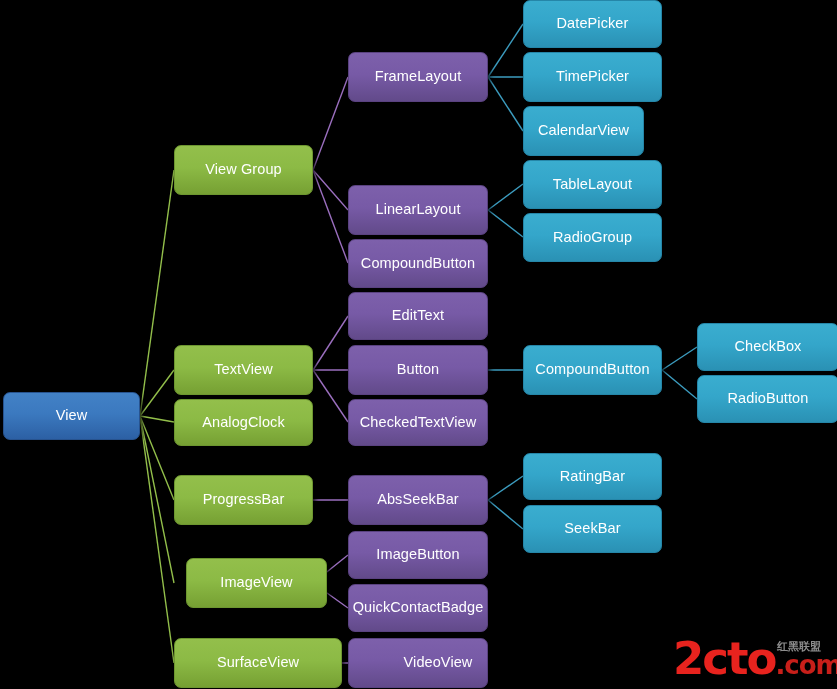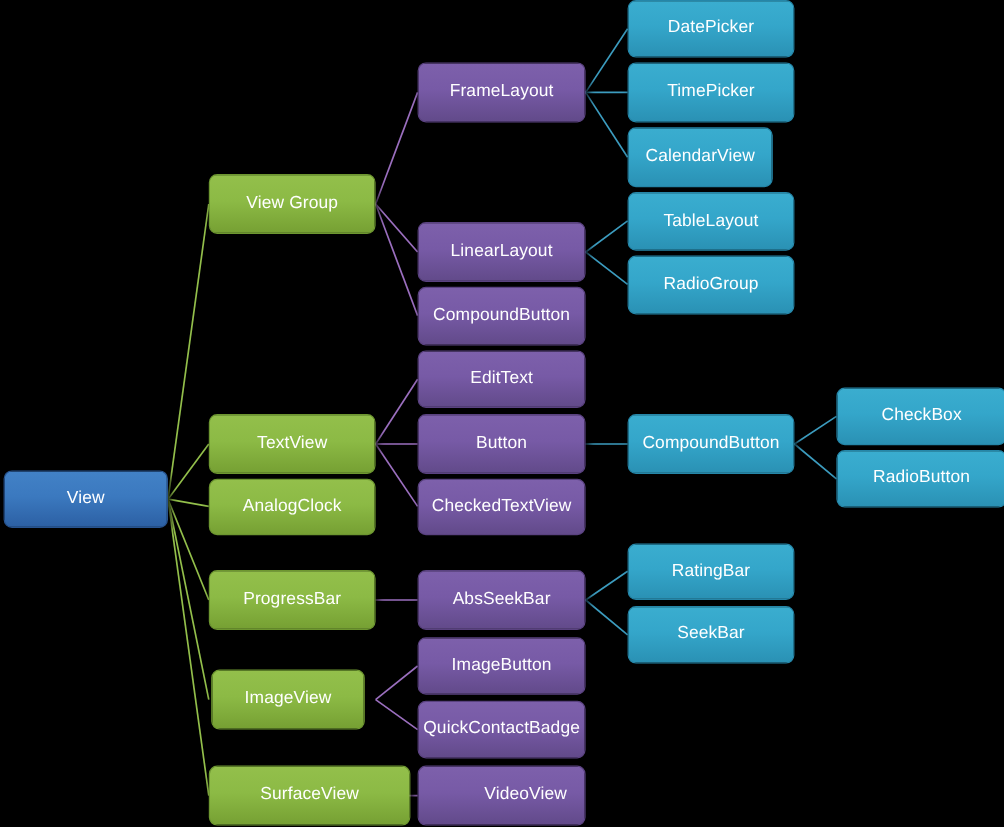--- a/index.html
+++ b/index.html
@@ -113,21 +113,21 @@
       </div>
       <div class="node green" style="left: 174px; top: 345px; width: 139px; height: 50px;">
         <span class="lbl">TextView</span>
       </div>
       <div class="node green" style="left: 174px; top: 399px; width: 139px; height: 47px;">
         <span class="lbl">AnalogClock</span>
       </div>
       <div class="node green" style="left: 174px; top: 475px; width: 139px; height: 50px;">
         <span class="lbl">ProgressBar</span>
       </div>
-      <div class="node green" style="left: 176px; top: 558px; width: 128px; height: 50px;">
+      <div class="node green" style="left: 186px; top: 558px; width: 141px; height: 50px;">
         <span class="lbl">ImageView</span>
       </div>
       <div class="node green" style="left: 174px; top: 638px; width: 168px; height: 50px; text-align: right;">
         <span class="lbl">SurfaceView</span>
       </div>
       <div class="node purple" style="left: 348px; top: 52px; width: 140px; height: 50px;">
         <span class="lbl">FrameLayout</span>
       </div>
       <div class="node purple" style="left: 348px; top: 185px; width: 140px; height: 50px;">
         <span class="lbl">LinearLayout</span>
@@ -181,13 +181,19 @@
         <span class="lbl">SeekBar</span>
       </div>
       <div class="node cyan" style="left: 697px; top: 323px; width: 142px; height: 48px;">
         <span class="lbl">CheckBox</span>
       </div>
       <div class="node cyan" style="left: 697px; top: 375px; width: 142px; height: 48px;">
         <span class="lbl">RadioButton</span>
       </div>
     </div>
 
+  <div id="watermark">
+    <div id="wm-main">
+      <span>2cto</span><span id="wm-dotcom">.com</span>
+    </div>
+    <div id="wm-cn">红黑联盟</div>
+  </div>
 </div>
 
 </body></html>

